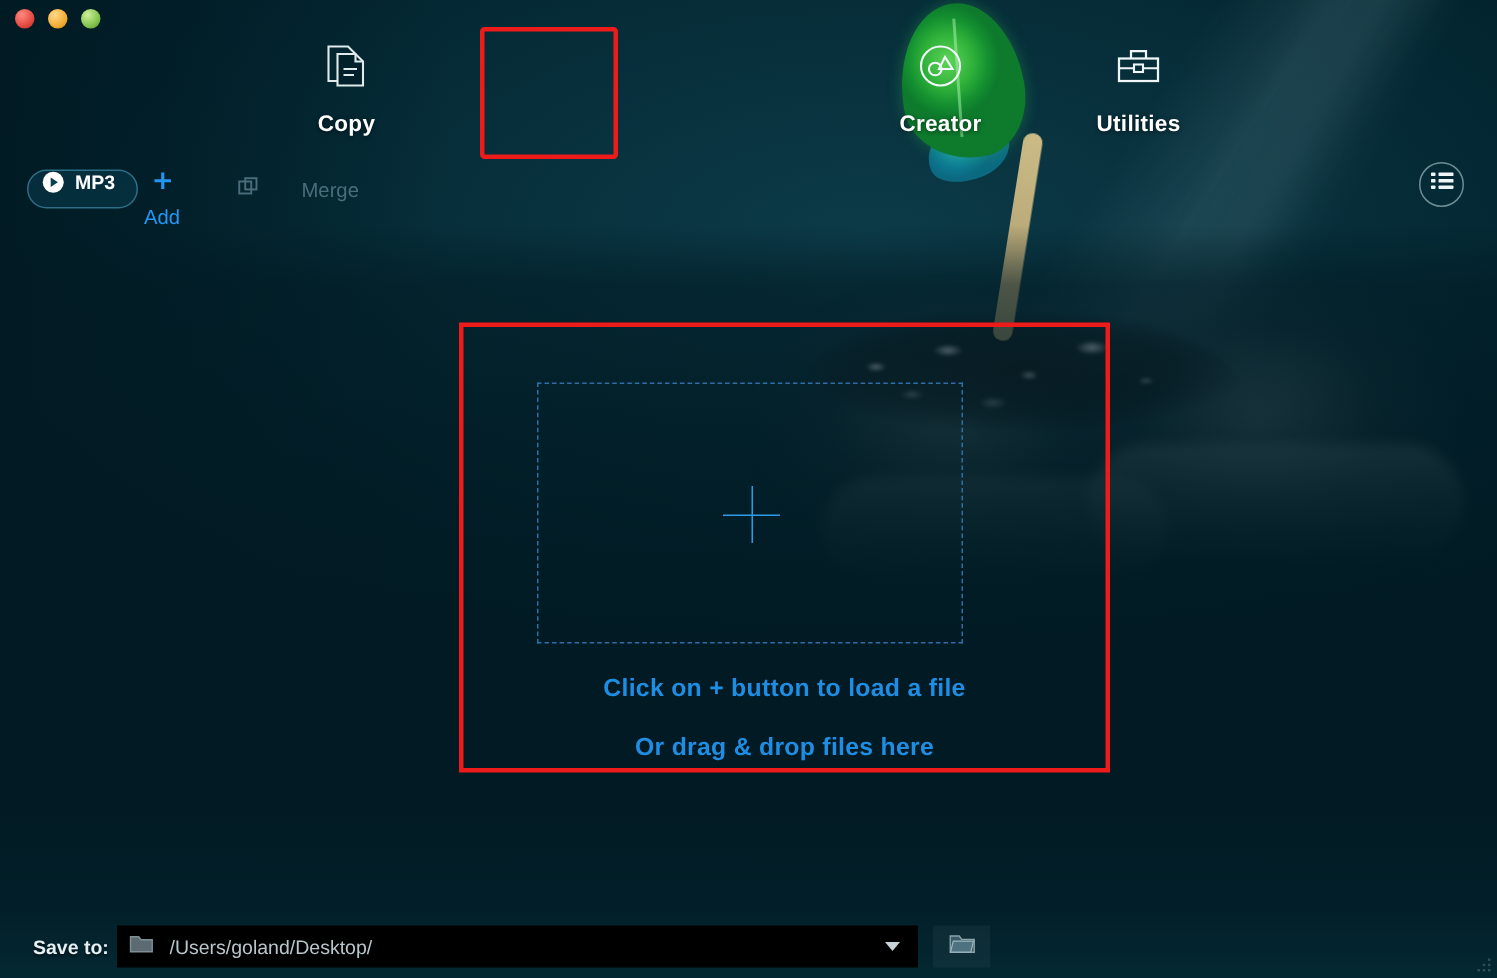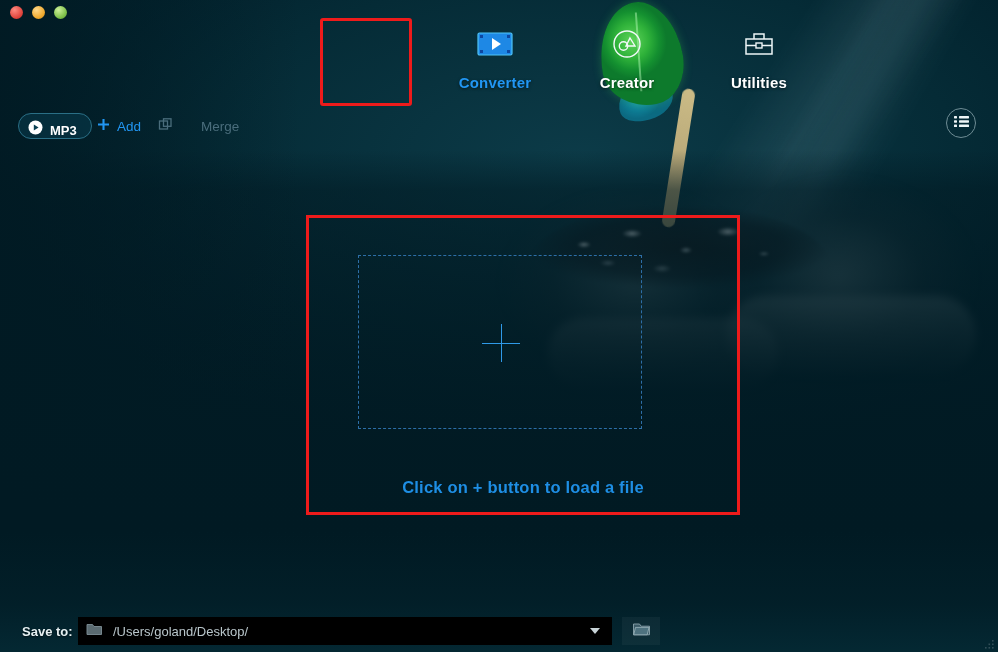--- a/index.html
+++ b/index.html
@@ -157,35 +157,35 @@
   }
 
   
   .subbar {
     position: absolute; left: 0; top: 106px; width: 998px; height: 42px;
     z-index: 20;
   }
   .chip {
     position: absolute; left: 18px; top: 7px;
     height: 26px; padding: 0 14px 0 9px;
-    display: flex; align-items: flex-end; gap: 7px;
+    display: flex; align-items: flex-start; gap: 7px;
     border: 1px solid #2a6f86;
     border-radius: 14px;
     background: rgba(10,60,78,0.55);
     color: #ffffff; font-size: 13px; font-weight: bold;
     cursor: pointer;
   }
   .tool-btn {
     position: absolute; top: 7px;
     height: 26px;
     display: flex; align-items: center; gap: 6px;
     font-size: 13.5px;
     cursor: pointer;
   }
-  .tool-btn.add { left: 96px; color: #2196f3; }
+  .tool-btn.add { left: 96px; color: #2196f3; flex-direction: column; }
   .tool-btn.merge { left: 158px; color: #4a6d7c; cursor: default; gap: 28px; }
   .list-btn {
     position: absolute; right: 22px; top: 108px;
     width: 30px; height: 30px; border-radius: 50%;
     border: 1px solid #6f8d95;
     display: flex; align-items: center; justify-content: center;
     cursor: pointer; z-index: 22;
   }
 
   
@@ -213,21 +213,21 @@
   .plus::before { left: -19px; top: -0.5px; width: 38px; height: 1.6px; }
   .plus::after  { left: -0.5px; top: -19px; width: 1.6px; height: 38px; }
 
   .drop-text {
     position: absolute; left: 0; right: 0;
     text-align: center;
     color: #1e8ee4;
     font-size: 16.5px; font-weight: bold;
     letter-spacing: 0.2px;
   }
-  .drop-text.l1 { top: 235px; margin-top: 28px; }
+  .drop-text.l1 { top: 235px; }
   .drop-text.l2 { top: 274px; }
 
   
   .bottom {
     position: absolute; left: 0; bottom: 0; width: 998px; height: 52px;
     z-index: 20;
     display: flex; align-items: center;
   }
   .save-label {
     position: absolute; left: 22px; top: 24px;
@@ -300,37 +300,33 @@
   </div>
 
   <div class="traffic">
     <div class="light red"></div>
     <div class="light amber"></div>
     <div class="light green"></div>
   </div>
 
   <div class="nav">
 
-
-
-    <div class="nav-item" style="left:449px">
+    <div class="nav-item" style="left:185px">
       <div class="nav-icon">
-        <svg width="38" height="30" viewBox="0 0 38 30">
-          <rect x="2" y="4" width="34" height="22" rx="1.5" fill="#1e88e5" stroke="#4fc3f7" stroke-width="1.2"></rect>
-          <g fill="#0d47a1">
-            <rect x="4" y="6" width="3" height="3"></rect>
-              <rect x="4" y="21" width="3" height="3"></rect>
-            <rect x="31" y="6" width="3" height="3"></rect>
-              <rect x="31" y="21" width="3" height="3"></rect>
-          </g>
-          <path d="M16 9 L25 15 L16 21 Z" fill="#ffffff"></path>
+        <svg width="32" height="34" viewBox="0 0 32 34">
+          <path d="M4 4 h13 l5 5 v18 h-18 z" fill="none" stroke="#dfeaec" stroke-width="1.4"></path>
+          <path d="M10 9 h12 l5 5 v16 h-17 z" fill="#012029" stroke="#dfeaec" stroke-width="1.4"></path>
+          <path d="M22 9 v5 h5" fill="none" stroke="#dfeaec" stroke-width="1.4"></path>
+          <path d="M14 19 h9 M14 23 h7" stroke="#dfeaec" stroke-width="1.3"></path>
         </svg>
       </div>
-      <div class="nav-label accent">Converter</div>
-    </div>
+      <div class="nav-label">Copy</div>
+    </div>
+
+
 
     <div class="nav-item" style="left:713px">
       <div class="nav-icon">
         <svg width="34" height="32" viewBox="0 0 34 32">
           <rect x="4" y="11" width="26" height="15" fill="none" stroke="#eef6f7" stroke-width="1.5"></rect>
           <path d="M12 11 V6 h10 v5" fill="none" stroke="#eef6f7" stroke-width="1.5"></path>
           <rect x="14" y="15" width="6" height="5" fill="none" stroke="#eef6f7" stroke-width="1.4"></rect>
           <path d="M4 17.5 h10 M20 17.5 h10" stroke="#eef6f7" stroke-width="1.4"></path>
         </svg>
       </div>
@@ -398,20 +394,21 @@
         </g>
       </svg>
     </span>
   </div>
 
   <div class="drop-area">
     <div class="drop-box">
       <div class="plus"></div>
     </div>
     <div class="drop-text l1">Click on + button to load a file</div>
+    <div class="drop-text l2">Or drag &amp; drop files here</div>
   </div>
   <div class="drop-highlight"></div>
 
   <div class="bottom">
 
     <div class="save-label">Save to:</div>
 
     <div class="path-wrap">
       <span>
         <svg width="17" height="14" viewBox="0 0 17 14">

